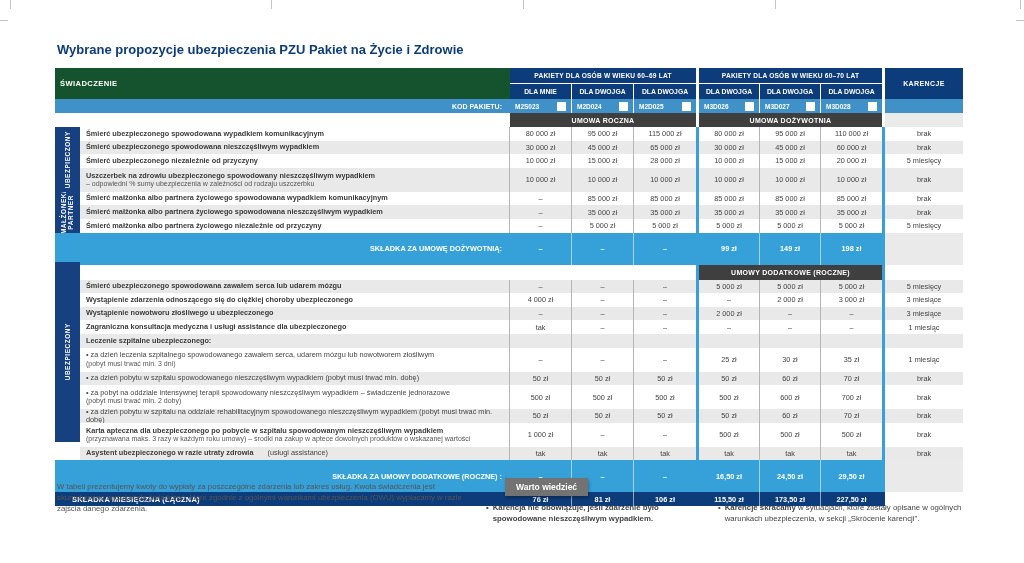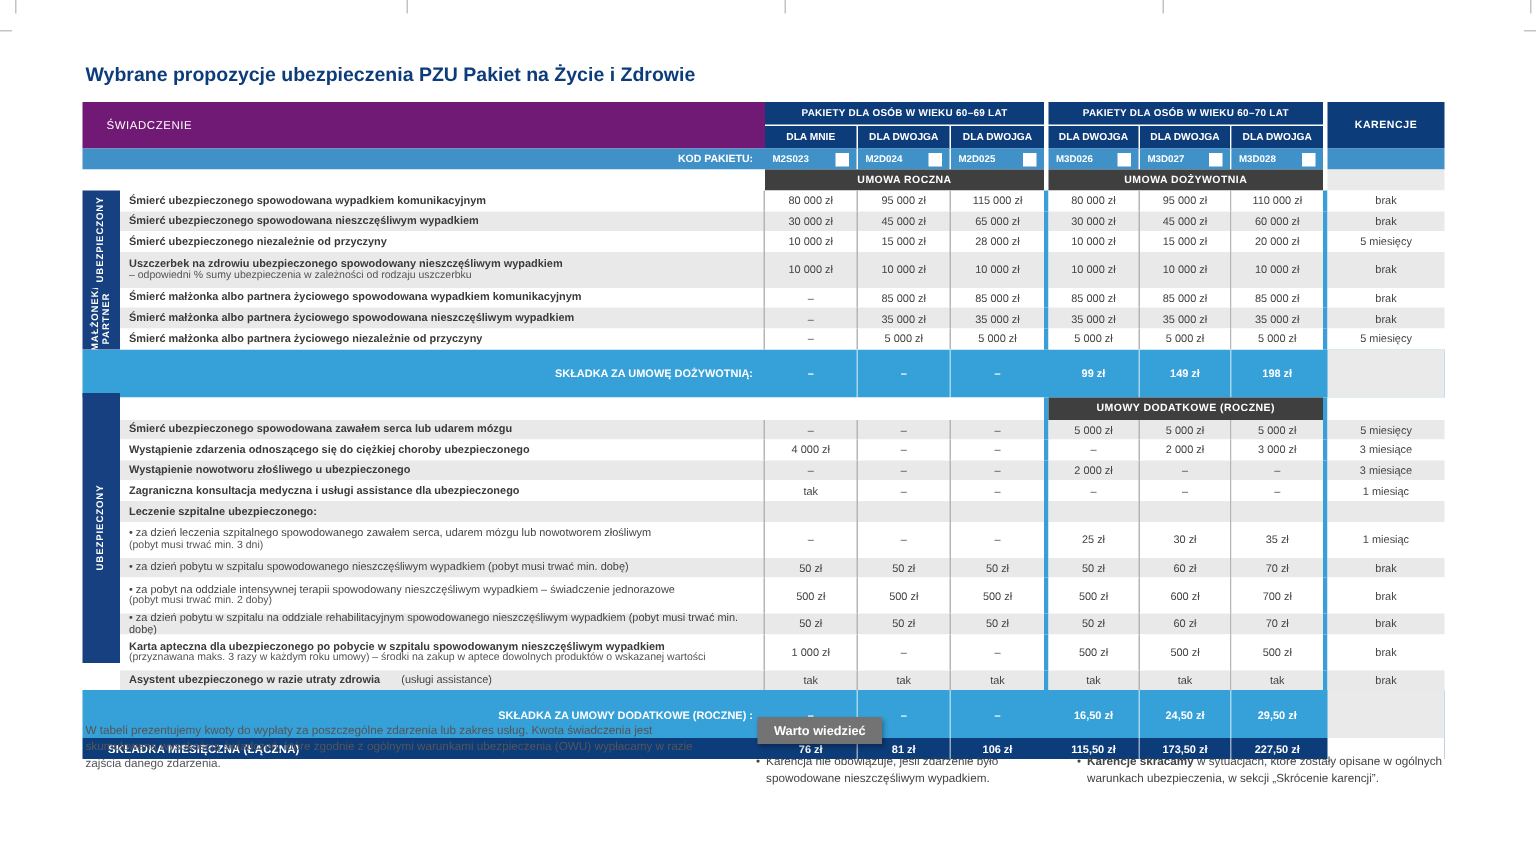--- a/index.html
+++ b/index.html
@@ -9,22 +9,22 @@
   
   .cropv{position:absolute;top:0;width:1px;height:9px;background:#c3c3c3;}
   .croph{position:absolute;top:20px;width:8px;height:1px;background:#c3c3c3;}
 
   .title{position:absolute;left:57px;top:42px;font-size:13px;font-weight:bold;color:#0d3c7a;}
 
   .table{position:absolute;left:55px;top:68px;width:908px;}
 
   
   .hdr{display:flex;height:31px;}
-  .h-benefit{width:455px;background:#701a75;color:#fff;font-weight:normal;font-size:7.6px;
-             letter-spacing:.4px;display:flex;align-items:center;padding-left:16px;box-sizing:border-box;}
+  .h-benefit{width:455px;background:#14532d;color:#fff;font-weight:bold;font-size:7.6px;
+             letter-spacing:.4px;display:flex;align-items:center;padding-left:5px;box-sizing:border-box;}
   .h-mid{width:372px;display:flex;flex-direction:column;}
   .h-top{display:flex;height:15px;margin-bottom:1px;}
   .h-g{background:#0d3c7a;color:#fff;font-weight:bold;font-size:6.6px;letter-spacing:.2px;
        display:flex;align-items:center;justify-content:center;box-sizing:border-box;}
   .h-g1{width:186px;margin-right:3px;}
   .h-g2{width:183px;}
   .h-bot{display:flex;height:15px;}
   .h-sc{background:#0d3c7a;color:#fff;font-weight:bold;font-size:6.8px;
         display:flex;align-items:center;justify-content:center;box-sizing:border-box;}
   .h-sc.gapr{border-right:1px solid #fff;}
@@ -96,21 +96,21 @@
   .bar1{top:59px;height:64.8px;}
   .bar2{top:123.8px;height:40.8px;}
   .bar3{top:193.6px;height:180.8px;}
 
   
   .footnote{position:absolute;left:57px;top:482px;width:420px;font-size:7.8px;color:#555;line-height:1.4;}
   .callout-box{position:absolute;left:505px;top:478px;background:#737373;color:#fff;font-weight:bold;
                font-size:8.5px;padding:4px 11px;box-shadow:1px 2px 3px rgba(0,0,0,.3);}
   .bullet{position:absolute;display:flex;font-size:7.8px;color:#444;line-height:1.4;}
   .bullet:before{content:"\2022";margin-right:4px;}
-  .bullet.b1{left:504px;top:503px;width:212px;}
+  .bullet.b1{left:486px;top:503px;width:212px;font-weight:bold;}
   .bullet.b2{left:718px;top:503px;width:262px;}
   .bullet b{margin-right:0;}
 </style>
 </head>
 <body>
 
 <div class="cropv" style="left:10px"></div>
 <div class="cropv" style="left:271px"></div>
 <div class="cropv" style="left:523px"></div>
 <div class="cropv" style="left:775px"></div>

